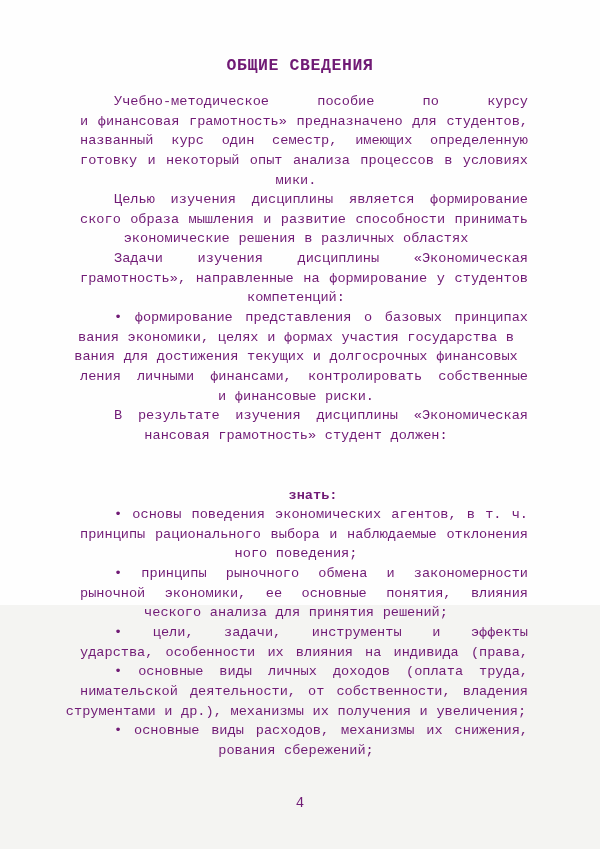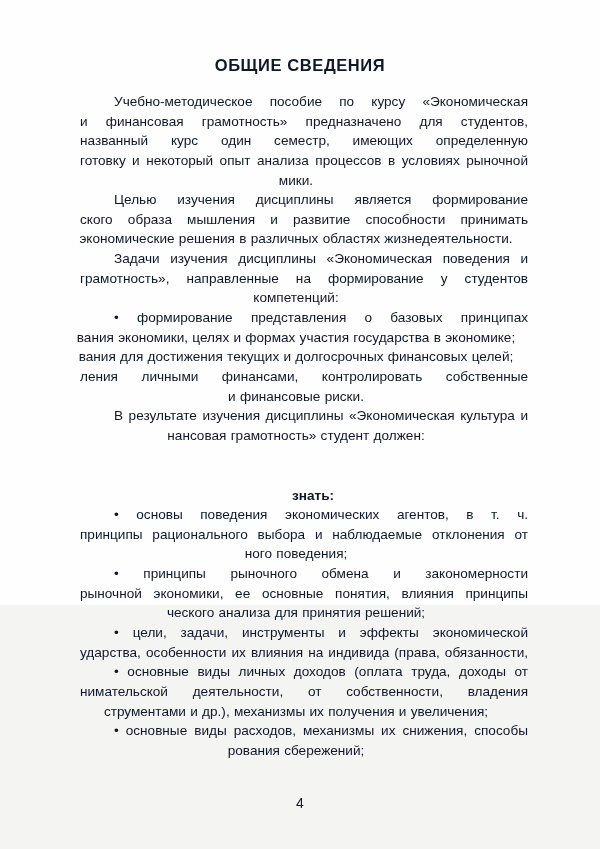--- a/index.html
+++ b/index.html
@@ -8,22 +8,22 @@
     width: 600px;
     height: 849px;
     overflow: hidden;
     background: #f4f4f2;
   }
   .sheet {
     position: relative;
     width: 600px;
     height: 605px;
     background: #fefefe;
-    font-family: Liberation Sans, sans-serif;
-    color: #0f172a;
+    font-family: Liberation Mono, monospace;
+    color: #701a75;
   }
   .doc-title {
     position: absolute;
     top: 55px;
     left: 0;
     width: 600px;
     text-align: center;
     font-size: 16.5px;
     line-height: 21px;
     font-weight: bold;

